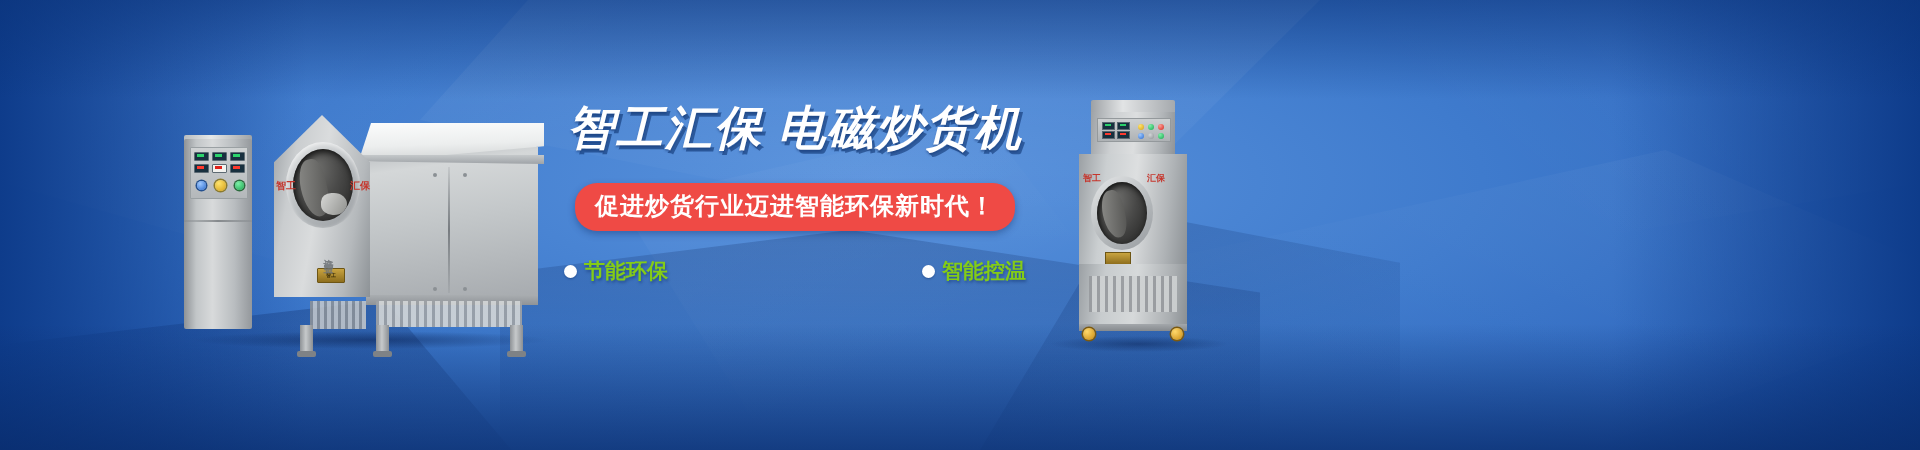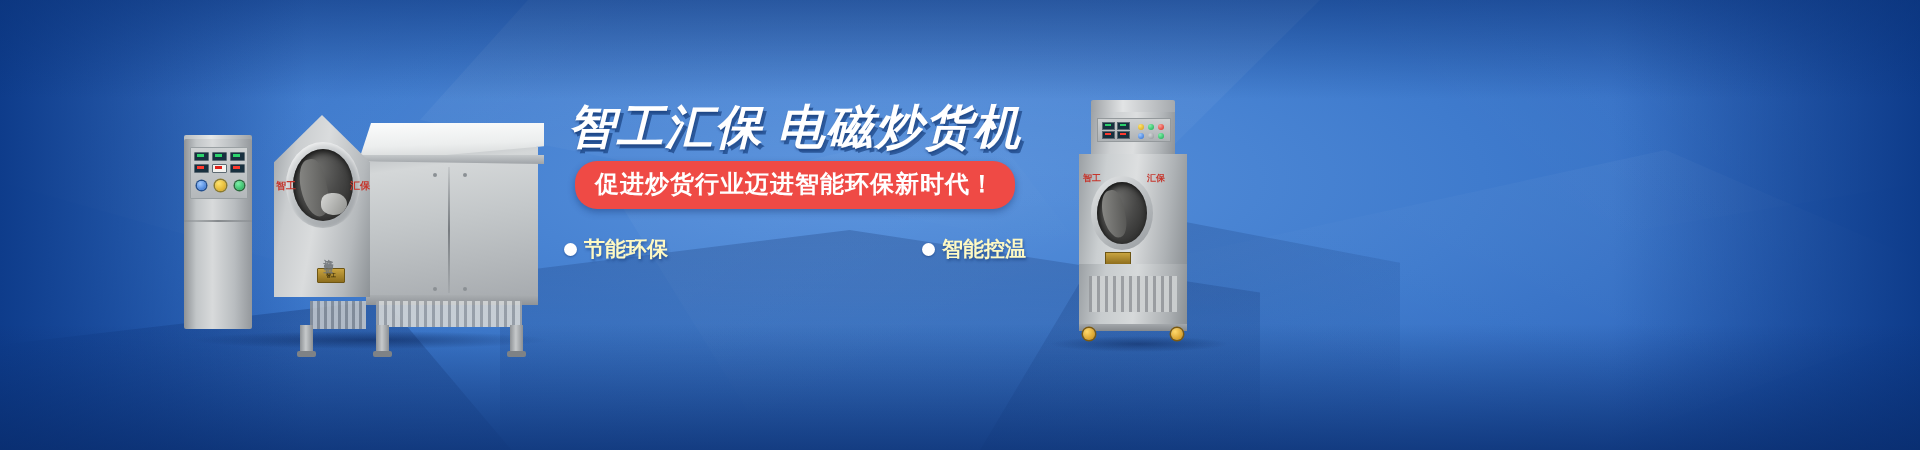--- a/index.html
+++ b/index.html
@@ -38,38 +38,38 @@
       background:linear-gradient(220deg,rgba(255,255,255,.055),rgba(255,255,255,0) 68%);
       clip-path:polygon(0 0,100% 0,100% 70%,26% 100%);}
   .f7{top:120px;left:620px;width:520px;height:320px;
       background:linear-gradient(150deg,rgba(255,255,255,.045),rgba(255,255,255,0) 66%);
       clip-path:polygon(0 26%,70% 0,100% 64%,28% 100%);}
   .f8{top:300px;left:0;width:520px;height:160px;
       background:linear-gradient(180deg,rgba(0,20,70,.25),rgba(0,20,70,.05));
       clip-path:polygon(0 28%,74% 0,100% 100%,0 100%);}
 
   
-  .textblock{position:absolute;left:560px;top:104px;width:470px;font-family:Liberation Serif, serif;}
+  .textblock{position:absolute;left:560px;top:104px;width:470px;}
 
   .title{
     font-size:47px;line-height:1;font-weight:bold;font-style:italic;
     color:#ffffff;letter-spacing:2px;white-space:nowrap;
     text-shadow:3px 4px 0 rgba(10,45,105,.55), 0 2px 2px rgba(5,30,80,.35);
     text-align:center;
   }
-  .badge-wrap{margin-top:10px;text-align:center;}
+  .badge-wrap{margin-top:32px;text-align:center;}
   .badge{
     display:inline-block;background:#ef4a45;color:#ffffff;
     font-size:24px;font-weight:bold;line-height:1;white-space:nowrap;
     padding:11px 20px 13px;border-radius:22px;letter-spacing:1px;
     box-shadow:0 3px 7px rgba(8,35,90,.35);
   }
   .features{margin-top:26px;display:flex;justify-content:space-between;
     align-items:center;padding:0 4px;}
-  .feature{display:flex;align-items:center;color:#fef9c3;
+  .feature{display:flex;align-items:center;color:#84cc16;
     font-size:21px;font-weight:bold;white-space:nowrap;
     text-shadow:1px 2px 3px rgba(8,35,90,.45);}
   .dot{width:13px;height:13px;border-radius:50%;background:#ffffff;
     margin-right:7px;flex:none;box-shadow:0 1px 2px rgba(8,35,90,.4);}
 
   
   .mach-l{position:absolute;left:180px;top:95px;width:380px;height:250px;}
   .ml-shadow{position:absolute;left:10px;top:236px;width:360px;height:18px;
     background:radial-gradient(ellipse at center,rgba(5,25,70,.45),rgba(5,25,70,0) 70%);}
 

